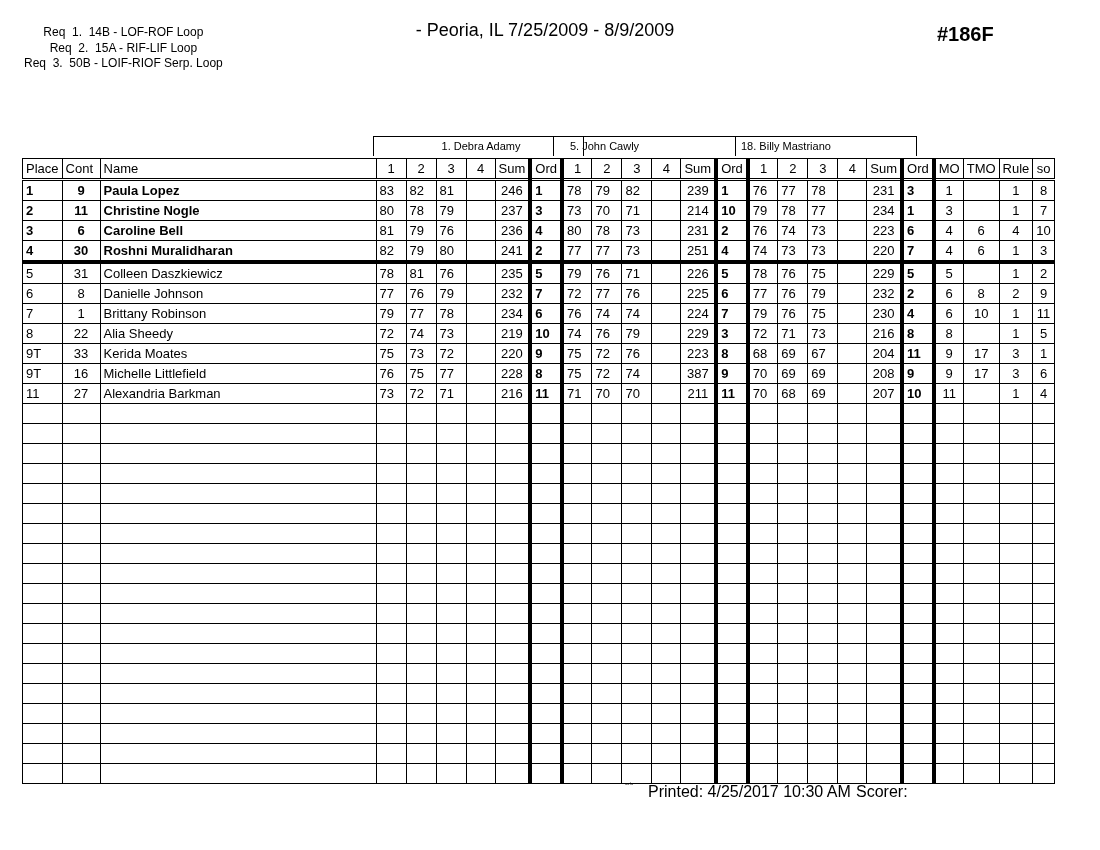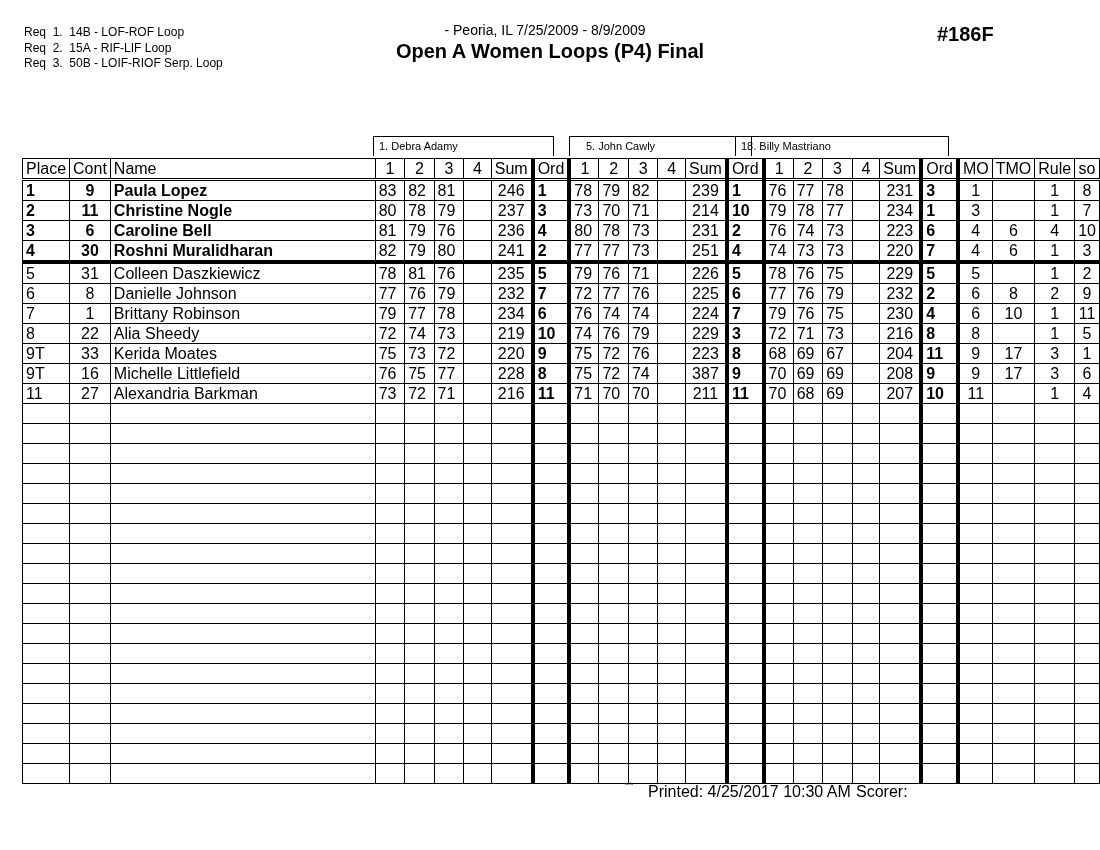--- a/index.html
+++ b/index.html
@@ -1,26 +1,26 @@
 <!DOCTYPE html>
 <html><head>
 <meta charset="utf-8">
 <style>
   html, body { margin:0; padding:0; background:#ffffff; }
   body { width:1100px; height:850px; position:relative; font-family:"Liberation Sans", sans-serif; color:#000; overflow:hidden; }
-  .reqs { position:absolute; left:24px; top:25px; font-size:12px; line-height:15.5px; }
+  .reqs { position:absolute; left:24px; top:25px; font-size:12px; line-height:15.5px;text-align:center; }
   .reqs div { white-space:pre; }
   .title-block { position:absolute; left:330px; top:22px; width:440px; text-align:center; }
   .t1 { font-size:19px; font-weight:bold; line-height:24px; letter-spacing:-0.3px; }
-  .t2 { font-size:14px; line-height:16px; margin-left:-10px; }
+  .t2 { font-size:18px; line-height:16px; margin-left:-10px; }
   .t3 { font-size:20px; font-weight:bold; line-height:26px; }
   .t4 { font-size:17px; line-height:22px; }
   .event-no { position:absolute; left:937px; top:23px; font-size:20px; font-weight:bold; }
 
-  table.grid { position:absolute; left:22px; top:158px; border-collapse:collapse; table-layout:fixed; font-size:16px; }
+  table.grid { position:absolute; left:22px; top:158px; border-collapse:collapse; table-layout:fixed; font-size:13px; }
   table.grid td { border:1px solid #000; height:19px; padding:0 3px; white-space:nowrap; overflow:hidden; line-height:19px; }
   table.grid tr.hdr td { height:19px; }
   .c { text-align:center; }
   .r { text-align:center; }
   .b { font-weight:bold; }
   .thickL { border-left:4px solid #000 !important; }
   .thickB td { border-bottom:4px solid #000 !important; }
   .hdrB td { border-bottom:3px double #000 !important; }
 
   .judge-head { position:absolute; top:136px; height:20px; border:1px solid #000; border-bottom:none; font-size:11px; line-height:18px; padding-left:5px; box-sizing:border-box; }
@@ -31,28 +31,27 @@
 <body>
 
 <div class="reqs">
   <div>Req  1.  14B - LOF-ROF Loop</div>
   <div>Req  2.  15A - RIF-LIF Loop</div>
   <div>Req  3.  50B - LOIF-RIOF Serp. Loop</div>
 </div>
 
 <div class="title-block">
   <div class="t2">- Peoria, IL  7/25/2009 - 8/9/2009</div>
-  <div class="t3">Open A Women Loops (P4) Final</div>
 </div>
 
 <div class="event-no">#186F</div>
 
-<div class="judge-head" style="left:373px; width:181px;">1.  Debra Adamy</div>
-<div class="judge-head" style="left:569px; width:183px;padding-left:16px;">5.  John  Cawly</div>
-<div class="judge-head" style="left:735px; width:214px;">18.  Billy  Mastriano</div>
+<div class="judge-head" style="left:373px; width:211px;text-align:center;">1.  Debra Adamy</div>
+<div class="judge-head" style="left:553px; width:183px;padding-left:16px;">5.  John  Cawly</div>
+<div class="judge-head" style="left:735px; width:182px;">18.  Billy  Mastriano</div>
 
 <table class="grid" id="grid">
   <colgroup>
     <col style="width:37px">
       <col style="width:38px">
       <col style="width:276px">
     <col style="width:30px">
       <col style="width:30px">
       <col style="width:30px">
       <col style="width:29px">

